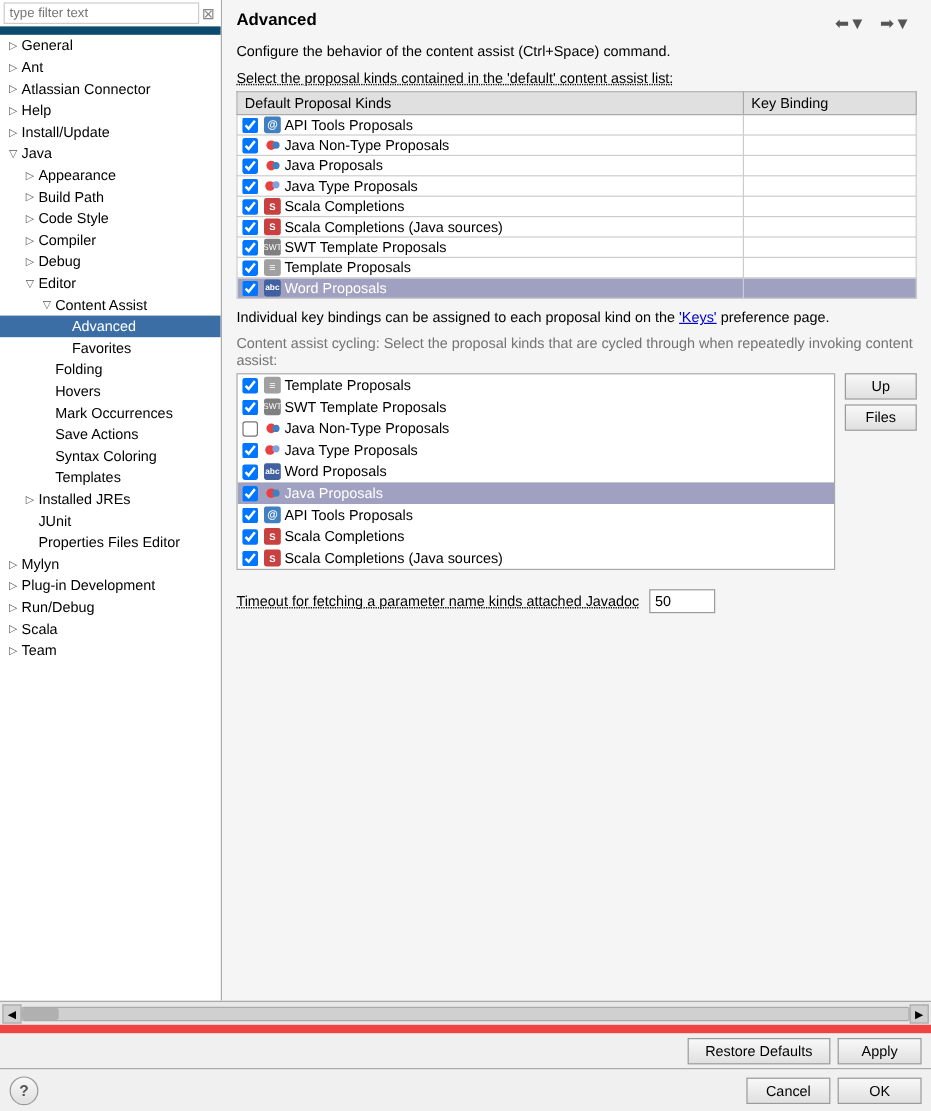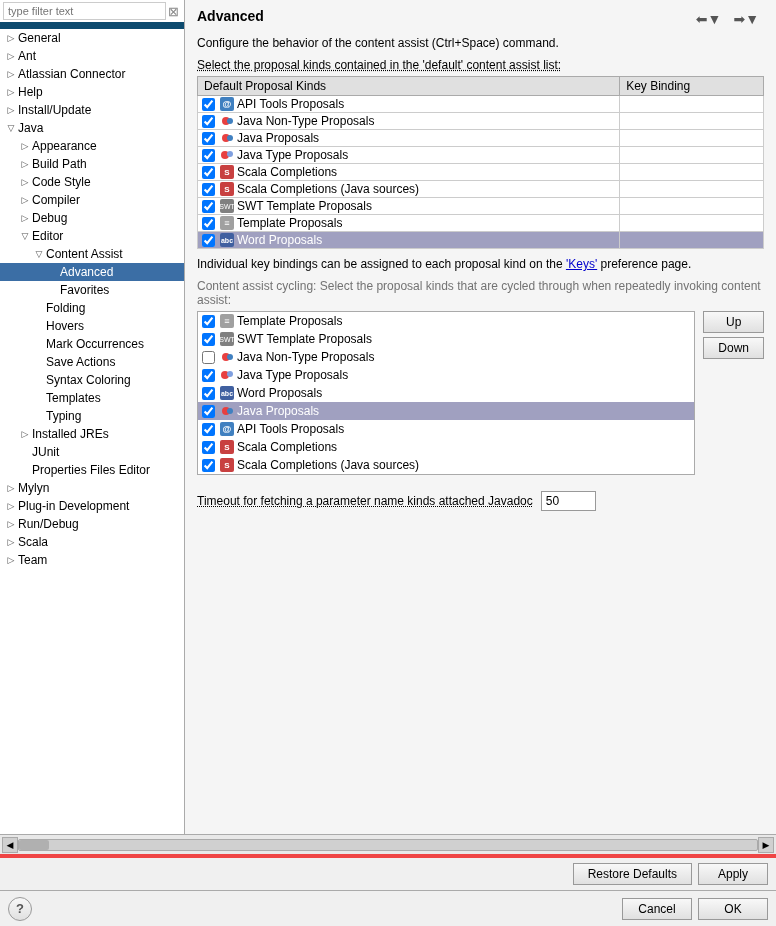--- a/index.html
+++ b/index.html
@@ -229,21 +229,21 @@
       display: flex;
       align-items: center;
       justify-content: center;
       font-size: 9px;
       cursor: pointer;
       flex-shrink: 0;
     }
     .action-bar {
       height: 36px;
       background: #f0f0f0;
-      border-top: 4px solid #ef4444;
+      border-top: 7px solid #ef4444;
       display: flex;
       align-items: center;
       justify-content: flex-end;
       padding: 0 8px;
       gap: 6px;
     }
     .footer-bar {
       height: 36px;
       background: #f0f0f0;
       border-top: 1px solid #aaa;
@@ -384,24 +384,20 @@
           <span class="tree-arrow"></span>
           <span class="tree-label">Save Actions</span>
         </div>
         <div class="tree-item indent3">
           <span class="tree-arrow"></span>
           <span class="tree-label">Syntax Coloring</span>
         </div>
         <div class="tree-item indent3">
           <span class="tree-arrow"></span>
           <span class="tree-label">Templates</span>
-        </div>
-        <div class="tree-item indent3">
-          <span class="tree-arrow"></span>
-          <span class="tree-label">Typing</span>
         </div>
         <div class="tree-item indent2">
           <span class="tree-arrow">▷</span>
           <span class="tree-label">Installed JREs</span>
         </div>
         <div class="tree-item indent2">
           <span class="tree-arrow"></span>
           <span class="tree-label">JUnit</span>
         </div>
         <div class="tree-item indent2">
@@ -612,21 +608,21 @@
             <span>Scala Completions</span>
           </div>
           <div class="cycling-row">
             <input type="checkbox" class="cb" checked="" style="">
             <span style="display: inline-flex; width: 14px; height: 14px; align-items: center; justify-content: center; background: rgb(200, 64, 64); color: white; font-size: 8px; font-weight: bold; border-radius: 2px; flex-shrink: 0;">S</span>
             <span>Scala Completions (Java sources)</span>
           </div>
         </div>
       <div class="cycling-buttons">
         <button class="btn" style="min-width:60px;">Up</button>
-        <button class="btn" style="min-width:60px;">Down</button>
+        <button class="btn" style="min-width:60px;">Files</button>
       </div>
     </div>
 
     <div class="timeout-row">
       <span class="timeout-label">Timeout for fetching a parameter name kinds attached Javadoc</span>
       <input class="timeout-input" type="text" value="50" style="">
     </div>
   </div>
 </div>
 

